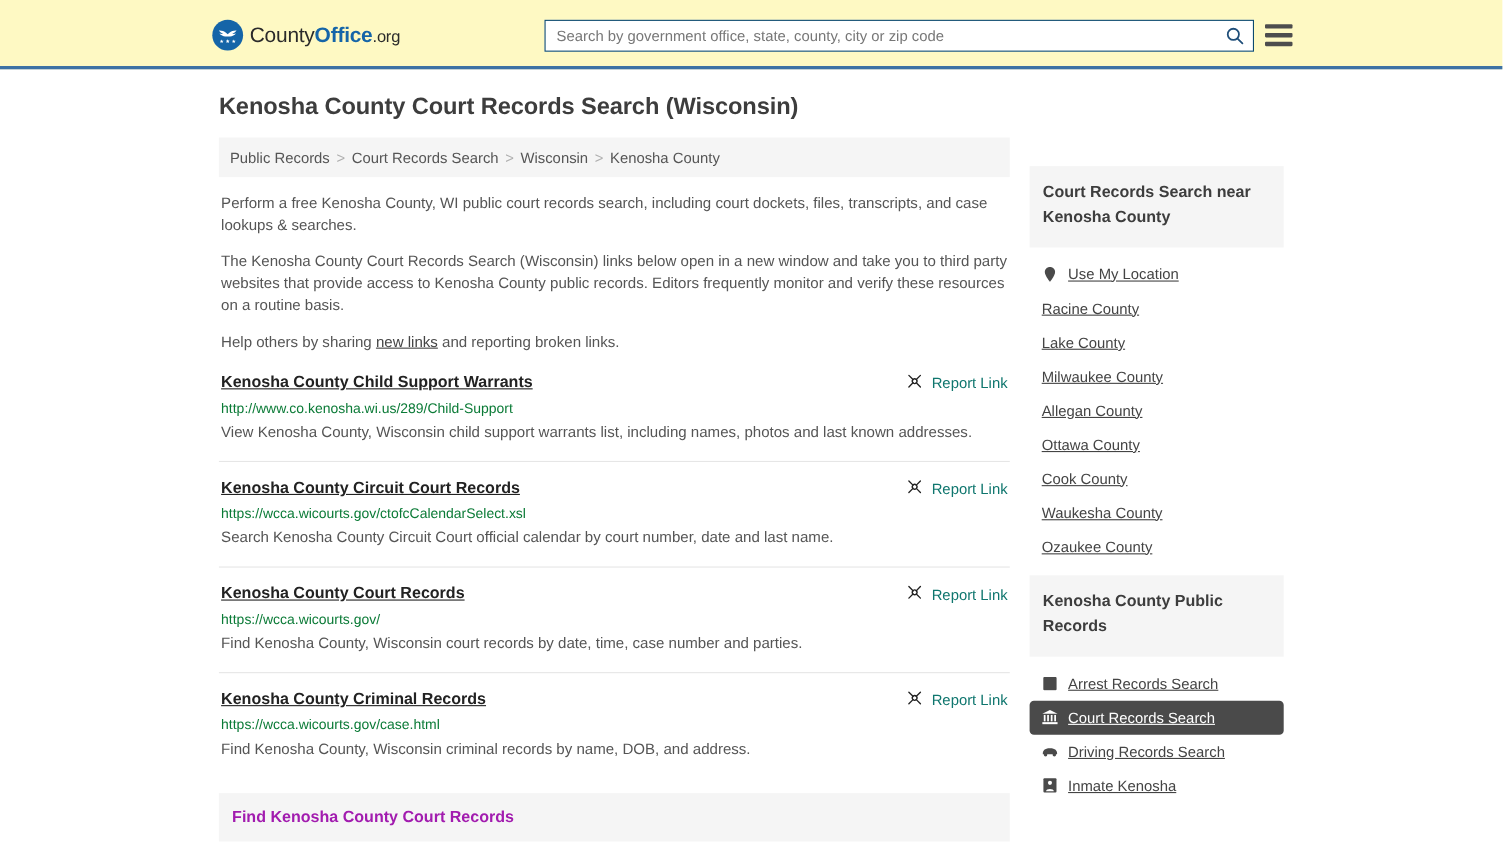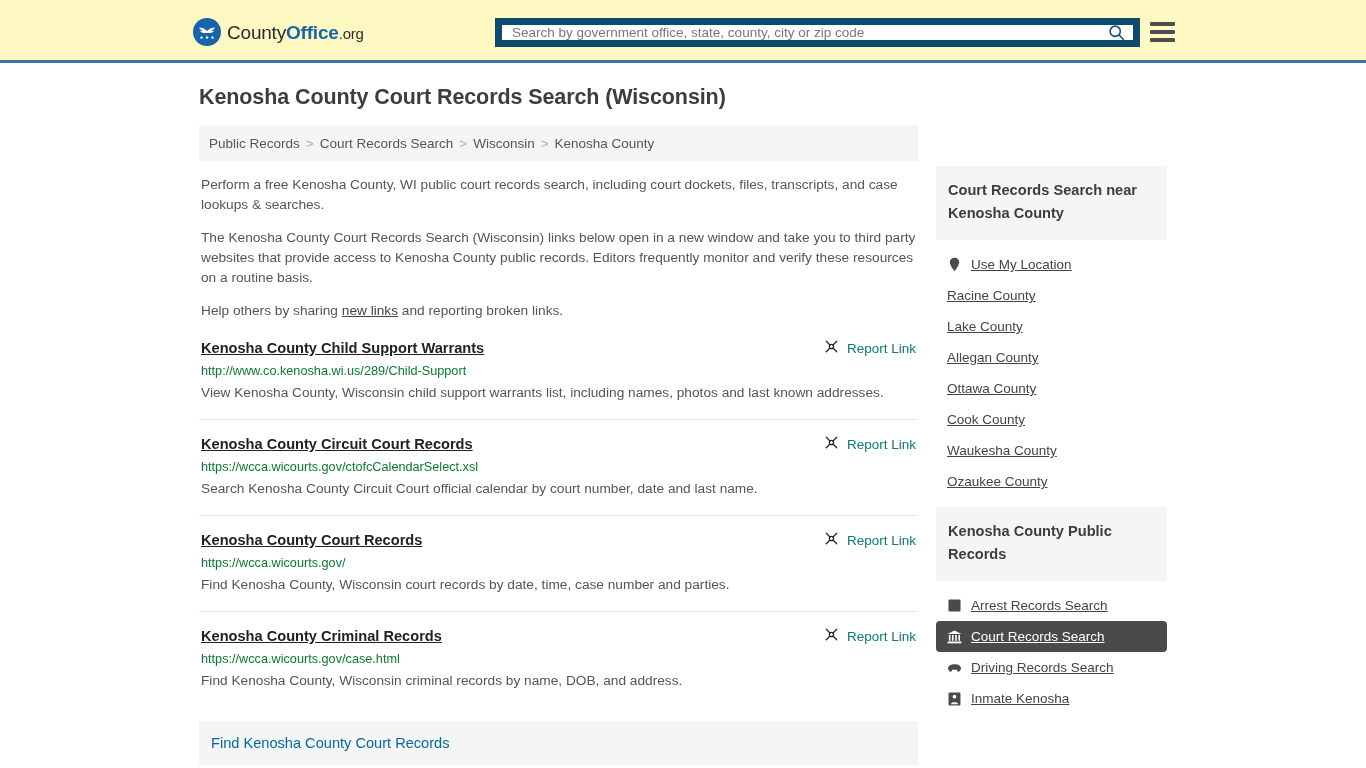--- a/index.html
+++ b/index.html
@@ -58,21 +58,21 @@
     top: 18px;
     width: 645px;
     height: 29px;
     display: flex;
     align-items: center;
   }
   .search-box {
     width: 645px;
     height: 29px;
     background: #ffffff;
-    border: 7px solid #0c4a6e;
+    border: 1px solid #0c4a6e;
     display: flex;
     align-items: center;
     padding: 0 8px 0 10px;
   }
   .search-box input {
     flex: 1;
     border: none;
     outline: none;
     font-family: "Liberation Sans", sans-serif;
     font-size: 13.5px;
@@ -207,22 +207,22 @@
   }
 
   
   .find-panel {
     background: #f5f5f5;
     padding: 14px 12px;
     margin-top: 6px;
   }
   .find-panel h2 {
     font-size: 14.6px;
-    font-weight: normal;
-    color: #0369a1;
+    font-weight: bold;
+    color: #a21caf;
   }
 
   
   .side-card { margin-bottom: 10px; }
   .side-card-head {
     background: #f5f5f5;
     padding: 13px 12px 15px 12px;
   }
   .side-card-head h3 {
     font-size: 14.6px;
@@ -417,20 +417,23 @@
               <span class="label">Use My Location</span>
             </div>
 
             <div class="side-item no-icon">
               <span class="label">Racine County</span>
             </div>
             <div class="side-item no-icon">
               <span class="label">Lake County</span>
             </div>
             <div class="side-item no-icon">
+              <span class="label">Milwaukee County</span>
+            </div>
+            <div class="side-item no-icon">
               <span class="label">Allegan County</span>
             </div>
             <div class="side-item no-icon">
               <span class="label">Ottawa County</span>
             </div>
             <div class="side-item no-icon">
               <span class="label">Cook County</span>
             </div>
             <div class="side-item no-icon">
               <span class="label">Waukesha County</span>

